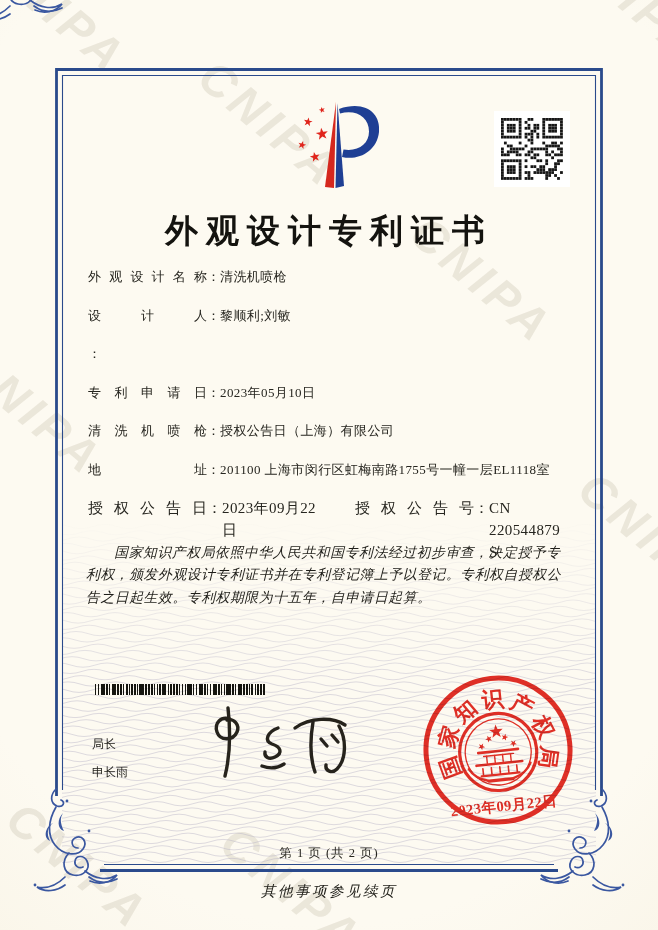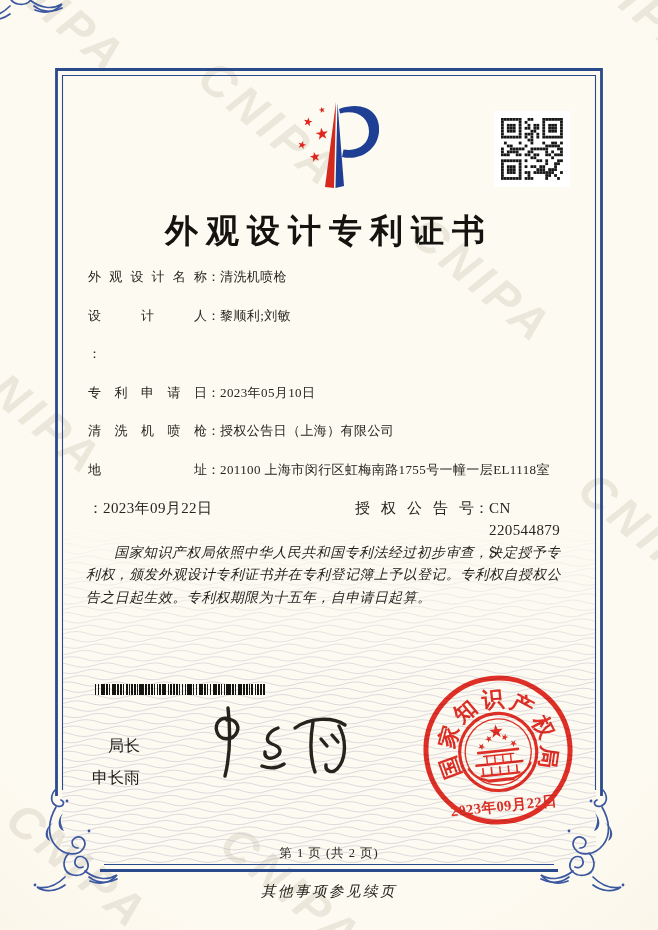--- a/index.html
+++ b/index.html
@@ -31,22 +31,22 @@
   .grant .grp1{width:239px;}
   .grant .grp2{flex:1;margin-left:28px;}
   .paras{position:absolute;left:86px;top:542px;width:486px;}
   .paras p{margin:0 0 9px 0;font-size:13.8px;line-height:22.4px;text-indent:2.05em;
     font-style:italic;letter-spacing:.6px;color:#1f1e19;}
   .barcode{position:absolute;left:95px;top:684px;width:170px;height:11px;
     background-image:
       repeating-linear-gradient(90deg,#15150f 0 1.3px,transparent 1.3px 2.8px),
       repeating-linear-gradient(90deg,transparent 0 6px,#15150f 6px 8.4px,transparent 8.4px 12.5px),
       repeating-linear-gradient(90deg,transparent 0 17px,#15150f 17px 19px,transparent 19px 29px);}
-  .sig-block{position:absolute;left:92px;top:736px;font-size:16px;
-    font-family:Liberation Mono, monospace;color:#1c1b17;text-align:right;}
+  .sig-block{position:absolute;left:92px;top:736px;font-size:12px;
+    font-family:Liberation Mono, monospace;color:#1c1b17;}
   .sig-block .t{margin-bottom:11px;}
   .sig-script{position:absolute;left:192px;top:706px;}
   .seal{position:absolute;left:412px;top:664px;width:172px;height:172px;
     mix-blend-mode:multiply;opacity:.95;}
   .pageinfo{position:absolute;left:0;right:0;top:845px;text-align:center;font-size:12.5px;letter-spacing:1px;}
   .cont{position:absolute;left:0;right:0;top:882px;text-align:center;font-size:14.5px;
     font-style:italic;letter-spacing:2.5px;color:#23221c;}
 </style>
 </head>
 <body>
@@ -406,20 +406,21 @@
         <span class="colon">：</span>
         <span class="val">授权公告日（上海）有限公司</span>
     </div>
     <div class="row">
       <span class="lab">地址</span>
         <span class="colon">：</span>
         <span class="val">201100 上海市闵行区虹梅南路1755号一幢一层EL1118室</span>
     </div>
     <div class="grant">
       <div class="grp grp1">
+        <span class="lab">授权公告日</span>
           <span class="colon">：</span>
           <span class="val">2023年09月22日</span>
       </div>
       <div class="grp grp2">
         <span class="lab">授权公告号</span>
           <span class="colon">：</span>
           <span class="val">CN 220544879 S</span>
       </div>
     </div>
   </div>

